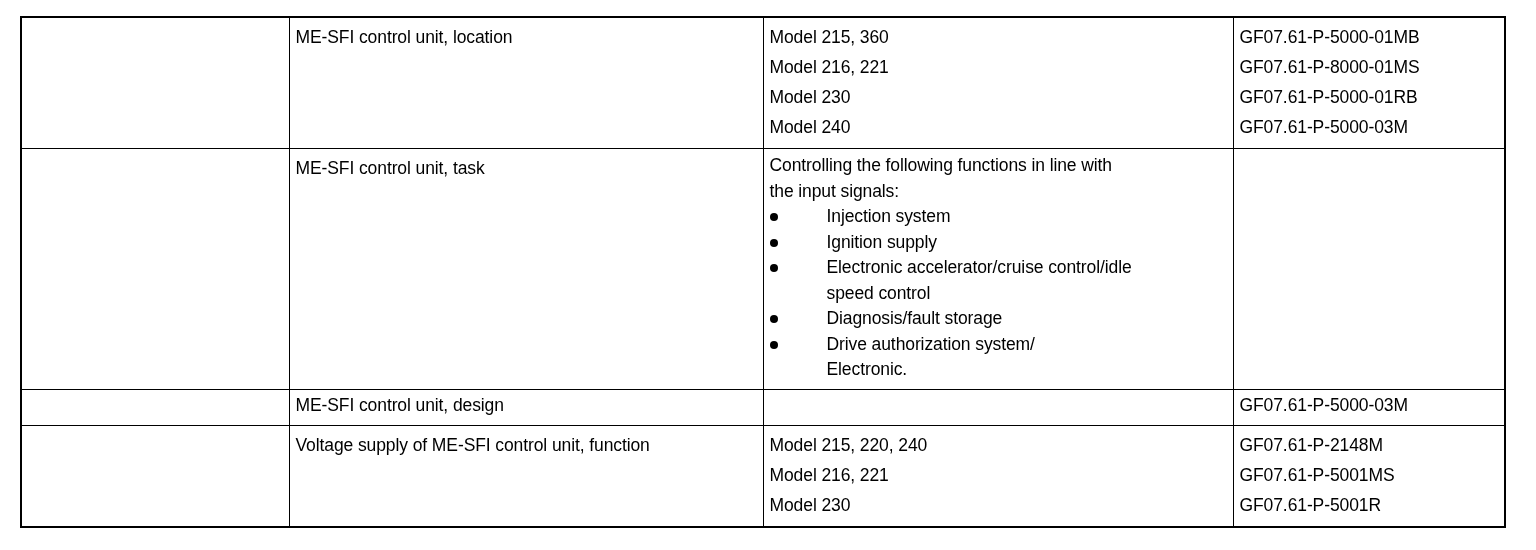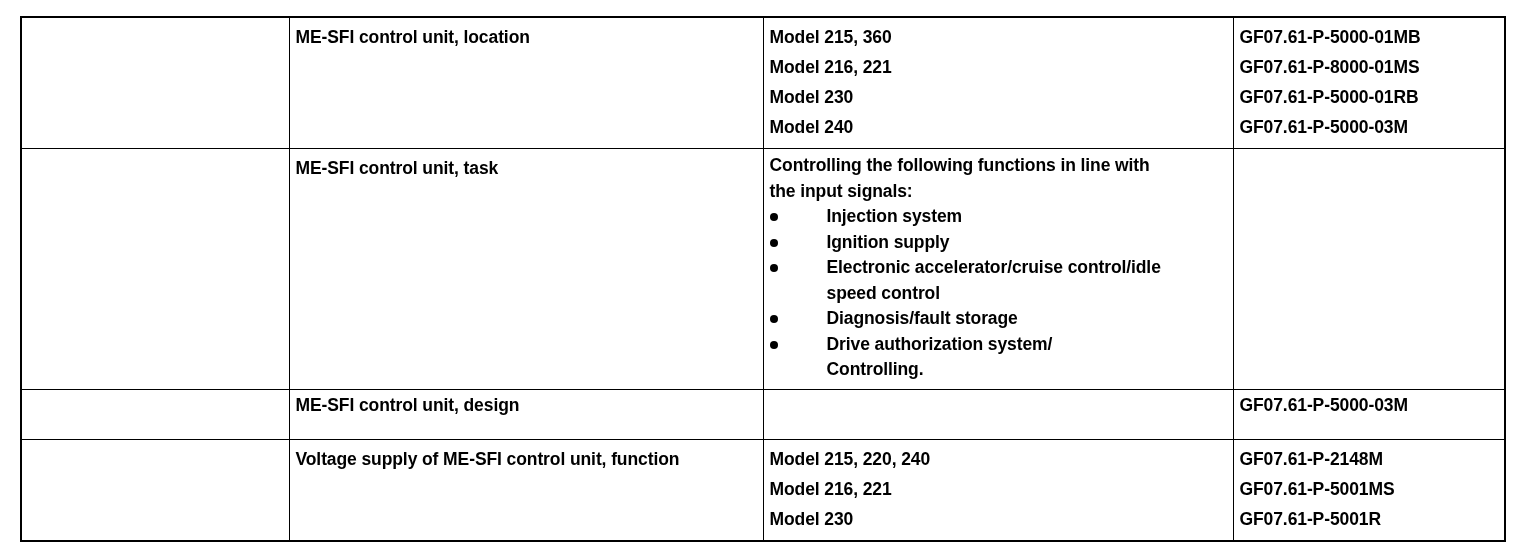--- a/index.html
+++ b/index.html
@@ -31,21 +31,20 @@
     border-collapse: collapse;
     table-layout: fixed;
     background: #ffffff;
   }
 
   table.doc-table td {
     border: 1px solid #000000;
     vertical-align: top;
     padding: 0;
     background: #ffffff;
-    font-weight: bold;
   }
 
   
   table.doc-table {
     border: 2px solid #000000;
   }
 
   col.c-tag   { width: 268px; }
   col.c-desc  { width: 474px; }
   col.c-model { width: 470px; }
@@ -98,21 +97,21 @@
   
   tr.r-location td { height: 112px; }
   tr.r-task td     { height: 226px; }
   tr.r-design td   { height: 23px; }
   tr.r-function td { height: 23px; }
   tr.r-voltage td  { height: 82px; }
 
   tr.r-design .cell,
   tr.r-function .cell {
     padding-top: 1px;
-    padding-bottom: 19px;
+    padding-bottom: 5px;
     line-height: 29px;
   }
 </style>
 </head>
 <body>
 
 <div id="page">
 
   <table class="doc-table">
     <colgroup>
@@ -173,21 +172,21 @@
                 <span class="line">Electronic accelerator/cruise control/idle</span>
                 <span class="line">speed control</span>
               </li>
               <li>
                 <span class="bullet-dot"></span>
                 <span class="line">Diagnosis/fault storage</span>
               </li>
               <li>
                 <span class="bullet-dot"></span>
                 <span class="line">Drive authorization system/</span>
-                <span class="line">Controlling.</span>
+                <span class="line">Electronic.</span>
               </li>
             </ul>
           </div>
         </td>
         <td>
           <div class="cell empty"></div>
         </td>
       </tr>
 
       <tr class="r-design">

